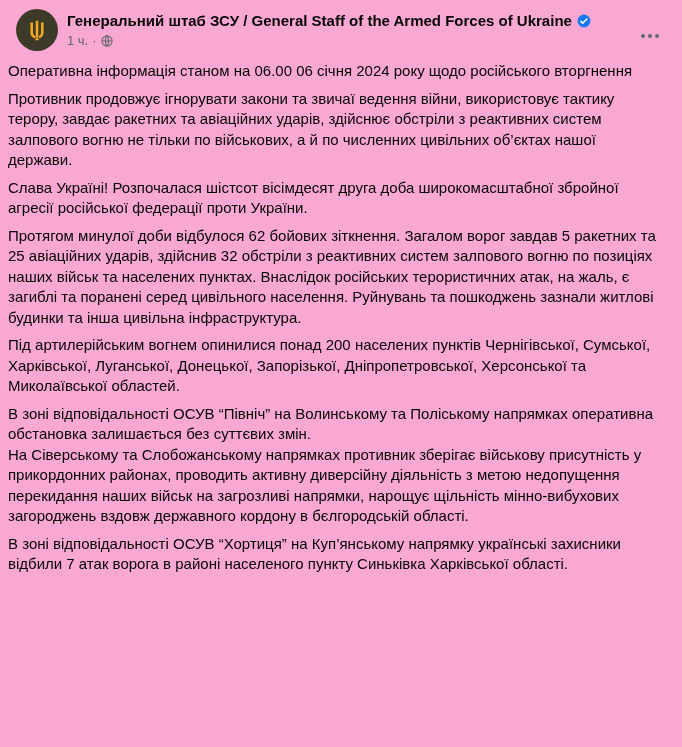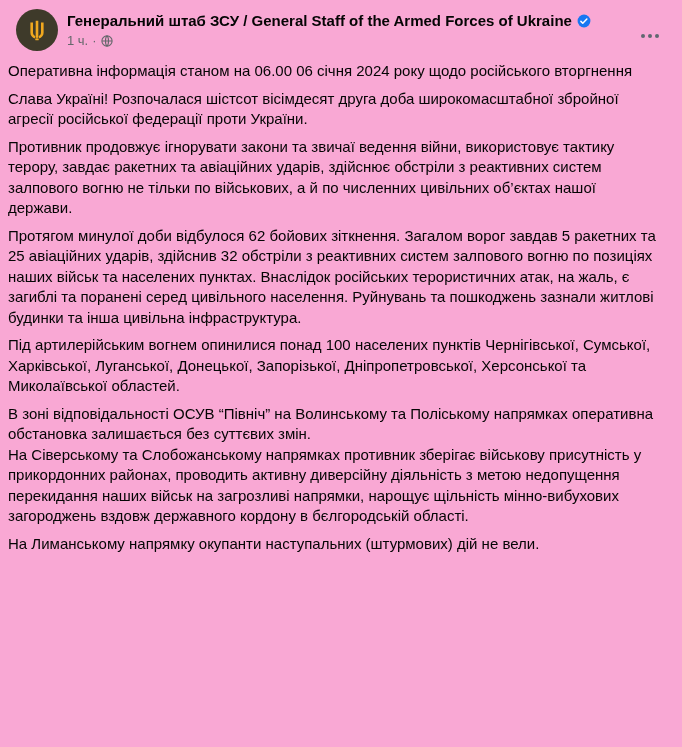--- a/index.html
+++ b/index.html
@@ -134,22 +134,22 @@
     <button class="more-options" aria-label="More options">
       <span class="dot"></span>
       <span class="dot"></span>
       <span class="dot"></span>
     </button>
 
   </div>
 
   <div class="post-body">
     <p>Оперативна інформація станом на 06.00 06 січня 2024 року щодо російського вторгнення</p>
+    <p>Противник продовжує ігнорувати закони та звичаї ведення війни, використовує тактику терору, завдає ракетних та авіаційних ударів, здійснює обстріли з реактивних систем залпового вогню не тільки по військових, а й по численних цивільних об’єктах нашої держави.</p>
     <p>Слава Україні! Розпочалася шістсот вісімдесят друга доба широкомасштабної збройної агресії російської федерації проти України.</p>
-    <p>Противник продовжує ігнорувати закони та звичаї ведення війни, використовує тактику терору, завдає ракетних та авіаційних ударів, здійснює обстріли з реактивних систем залпового вогню не тільки по військових, а й по численних цивільних об’єктах нашої держави.</p>
     <p>Протягом минулої доби відбулося 62 бойових зіткнення. Загалом ворог завдав 5 ракетних та 25 авіаційних ударів, здійснив 32 обстріли з реактивних систем залпового вогню по позиціях наших військ та населених пунктах. Внаслідок російських терористичних атак, на жаль, є загиблі та поранені серед цивільного населення. Руйнувань та пошкоджень зазнали житлові будинки та інша цивільна інфраструктура.</p>
-    <p>Під артилерійським вогнем опинилися понад 100 населених пунктів Чернігівської, Сумської, Харківської, Луганської, Донецької, Запорізької, Дніпропетровської, Херсонської та Миколаївської областей.</p>
+    <p>Під артилерійським вогнем опинилися понад 200 населених пунктів Чернігівської, Сумської, Харківської, Луганської, Донецької, Запорізької, Дніпропетровської, Херсонської та Миколаївської областей.</p>
     <p>В зоні відповідальності ОСУВ “Північ” на Волинському та Поліському напрямках оперативна обстановка залишається без суттєвих змін.
 На Сіверському та Слобожанському напрямках противник зберігає військову присутність у прикордонних районах, проводить активну диверсійну діяльність з метою недопущення перекидання наших військ на загрозливі напрямки, нарощує щільність мінно-вибухових загороджень вздовж державного кордону в бєлгородській області.</p>
-    <p>На Лиманському напрямку окупанти наступальних (штурмових) дій не вели.</p>
+    <p>В зоні відповідальності ОСУВ “Хортиця” на Куп’янському напрямку українські захисники відбили 7 атак ворога в районі населеного пункту Синьківка Харківської області.</p>
   </div>
 
 </div>
 
 </body></html>

